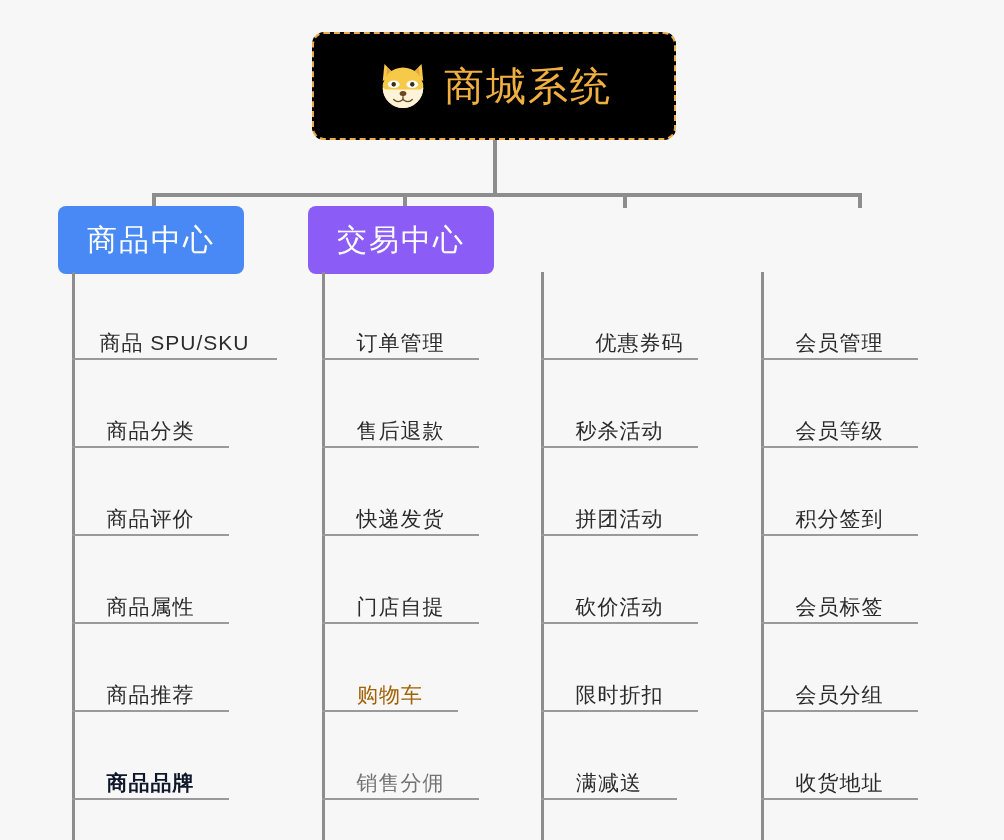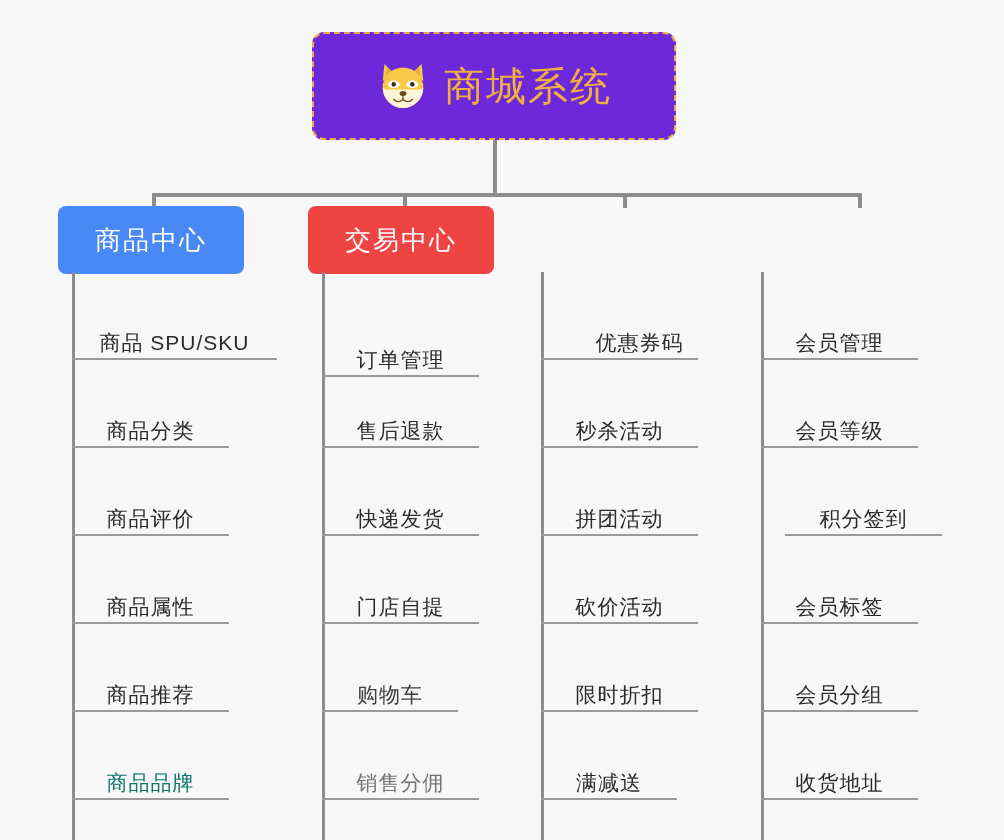--- a/index.html
+++ b/index.html
@@ -65,21 +65,21 @@
 
   
   .cat-box {
     position: absolute;
     height: 68px;
     border-radius: 8px;
     display: flex;
     align-items: center;
     justify-content: center;
     color: #ffffff;
-    font-size: 26px;
+    font-size: 30px;
     letter-spacing: 2px;
     box-sizing: border-box;
     white-space: nowrap;
   }
 
   
   .branch {
     position: absolute;
     top: 272px;
   }
@@ -107,21 +107,21 @@
     letter-spacing: 1px;
     white-space: nowrap;
     line-height: 1.1;
   }
 </style>
 </head>
 <body style="background: rgb(247, 247, 247);">
 
 <div id="mindmap">
 
-  <div class="root-card" style="border-color: rgb(233, 171, 75); background: #6d28d9; align-items: center;">
+  <div class="root-card" style="border-color: rgb(233, 171, 75); background: #000000; align-items: center;">
     <div class="root-inner">
       <div class="root-emoji">
         <svg viewBox="0 0 64 64" width="54" height="54" aria-hidden="true">
           <path d="M10 6 L8 26 L22 18 Z" fill="#f7c948"></path>
           <path d="M54 6 L56 26 L42 18 Z" fill="#f7c948"></path>
           <path d="M13 10 L12 23 L21 18 Z" fill="#e8a33d"></path>
           <path d="M51 10 L52 23 L43 18 Z" fill="#e8a33d"></path>
           <ellipse cx="32" cy="34" rx="24" ry="24" fill="#f7c948"></ellipse>
           <path d="M8 34 a24 24 0 0 0 48 0 Z" fill="#fdf3d8"></path>
           <rect x="8" y="26" width="48" height="10" rx="5" fill="#f7c948"></rect>
@@ -142,21 +142,21 @@
   <div class="line line-v" style="left: 493px; top: 140px; width: 4px; height: 56px; background: rgb(141, 141, 141);"></div>
   <div class="line line-h" style="left: 152px; top: 193px; width: 710px; height: 4px; background: rgb(141, 141, 141);"></div>
   <div class="line line-v" style="left: 152px; top: 193px; width: 4px; height: 15px; background: rgb(141, 141, 141);"></div>
   <div class="line line-v" style="left: 403px; top: 193px; width: 4px; height: 15px; background: rgb(141, 141, 141);"></div>
   <div class="line line-v" style="left: 623px; top: 193px; width: 4px; height: 15px; background: rgb(141, 141, 141);"></div>
   <div class="line line-v" style="left: 858px; top: 193px; width: 4px; height: 15px; background: rgb(141, 141, 141);"></div>
 
   <div class="cat-box" style="left: 58px; top: 206px; width: 186px; background: rgb(72, 137, 245);">
     <span>商品中心</span>
   </div>
-  <div class="cat-box" style="left: 308px; top: 206px; width: 186px; background: #ef4444;">
+  <div class="cat-box" style="left: 308px; top: 206px; width: 186px; background: #8b5cf6;">
     <span>交易中心</span>
   </div>
 
   <div class="branch" style="left:72px; width:210px;">
     <div class="spine" style="height: 568px; background: rgb(141, 141, 141);"></div>
     <div class="leaf" style="top: 0px; width: 205px; border-bottom-color: rgb(154, 154, 154);">
         <span class="leaf-label" style="color: rgb(43, 43, 43);">商品 SPU/SKU</span>
       </div>
     <div class="leaf" style="top: 88px; width: 157px; border-bottom-color: rgb(154, 154, 154);">
         <span class="leaf-label" style="color: rgb(43, 43, 43);">商品分类</span>
@@ -164,40 +164,40 @@
     <div class="leaf" style="top: 176px; width: 157px; border-bottom-color: rgb(154, 154, 154);">
         <span class="leaf-label" style="color: rgb(43, 43, 43);">商品评价</span>
       </div>
     <div class="leaf" style="top: 264px; width: 157px; border-bottom-color: rgb(154, 154, 154);">
         <span class="leaf-label" style="color: rgb(43, 43, 43);">商品属性</span>
       </div>
     <div class="leaf" style="top: 352px; width: 157px; border-bottom-color: rgb(154, 154, 154);">
         <span class="leaf-label" style="color: rgb(43, 43, 43);">商品推荐</span>
       </div>
     <div class="leaf" style="top: 440px; width: 157px; border-bottom-color: rgb(154, 154, 154);">
-        <span class="leaf-label" style="color: #0f766e;">商品品牌</span>
+        <span class="leaf-label" style="color: #0f172a; font-weight: bold;">商品品牌</span>
       </div>
   </div>
 
   <div class="branch" style="left:322px; width:160px;">
     <div class="spine" style="height: 568px; background: rgb(141, 141, 141);"></div>
-    <div class="leaf" style="top: 17px; width: 157px; border-bottom-color: rgb(154, 154, 154);">
+    <div class="leaf" style="top: 0px; width: 157px; border-bottom-color: rgb(154, 154, 154);">
         <span class="leaf-label" style="color: rgb(43, 43, 43);">订单管理</span>
       </div>
     <div class="leaf" style="top: 88px; width: 157px; border-bottom-color: rgb(154, 154, 154);">
         <span class="leaf-label" style="color: rgb(43, 43, 43);">售后退款</span>
       </div>
     <div class="leaf" style="top: 176px; width: 157px; border-bottom-color: rgb(154, 154, 154);">
         <span class="leaf-label" style="color: rgb(43, 43, 43);">快递发货</span>
       </div>
     <div class="leaf" style="top: 264px; width: 157px; border-bottom-color: rgb(154, 154, 154);">
         <span class="leaf-label" style="color: rgb(43, 43, 43);">门店自提</span>
       </div>
     <div class="leaf" style="top: 352px; width: 136px; border-bottom-color: rgb(154, 154, 154);">
-        <span class="leaf-label" style="color: #404040;">购物车</span>
+        <span class="leaf-label" style="color: #a16207;">购物车</span>
       </div>
     <div class="leaf" style="top: 440px; width: 157px; border-bottom-color: rgb(154, 154, 154);">
         <span class="leaf-label" style="color: #737373;">销售分佣</span>
       </div>
   </div>
 
   <div class="branch" style="left:541px; width:160px;">
     <div class="spine" style="height: 568px; background: rgb(141, 141, 141);"></div>
     <div class="leaf" style="top: 0px; width: 157px; border-bottom-color: rgb(154, 154, 154); padding-left: 40px;">
         <span class="leaf-label" style="color: rgb(43, 43, 43);">优惠券码</span>
@@ -220,21 +220,21 @@
   </div>
 
   <div class="branch" style="left:761px; width:160px;">
     <div class="spine" style="height: 568px; background: rgb(141, 141, 141);"></div>
     <div class="leaf" style="top: 0px; width: 157px; border-bottom-color: rgb(154, 154, 154); text-align: right;">
         <span class="leaf-label" style="color: rgb(43, 43, 43);">会员管理</span>
       </div>
     <div class="leaf" style="top: 88px; width: 157px; border-bottom-color: rgb(154, 154, 154);">
         <span class="leaf-label" style="color: rgb(43, 43, 43);">会员等级</span>
       </div>
-    <div class="leaf" style="top: 176px; width: 157px; border-bottom-color: rgb(154, 154, 154); margin-left: 24px;">
+    <div class="leaf" style="top: 176px; width: 157px; border-bottom-color: rgb(154, 154, 154);">
         <span class="leaf-label" style="color: rgb(43, 43, 43);">积分签到</span>
       </div>
     <div class="leaf" style="top: 264px; width: 157px; border-bottom-color: rgb(154, 154, 154);">
         <span class="leaf-label" style="color: rgb(43, 43, 43);">会员标签</span>
       </div>
     <div class="leaf" style="top: 352px; width: 157px; border-bottom-color: rgb(154, 154, 154);">
         <span class="leaf-label" style="color: rgb(43, 43, 43);">会员分组</span>
       </div>
     <div class="leaf" style="top: 440px; width: 157px; border-bottom-color: rgb(154, 154, 154);">
         <span class="leaf-label" style="color: rgb(43, 43, 43);">收货地址</span>

